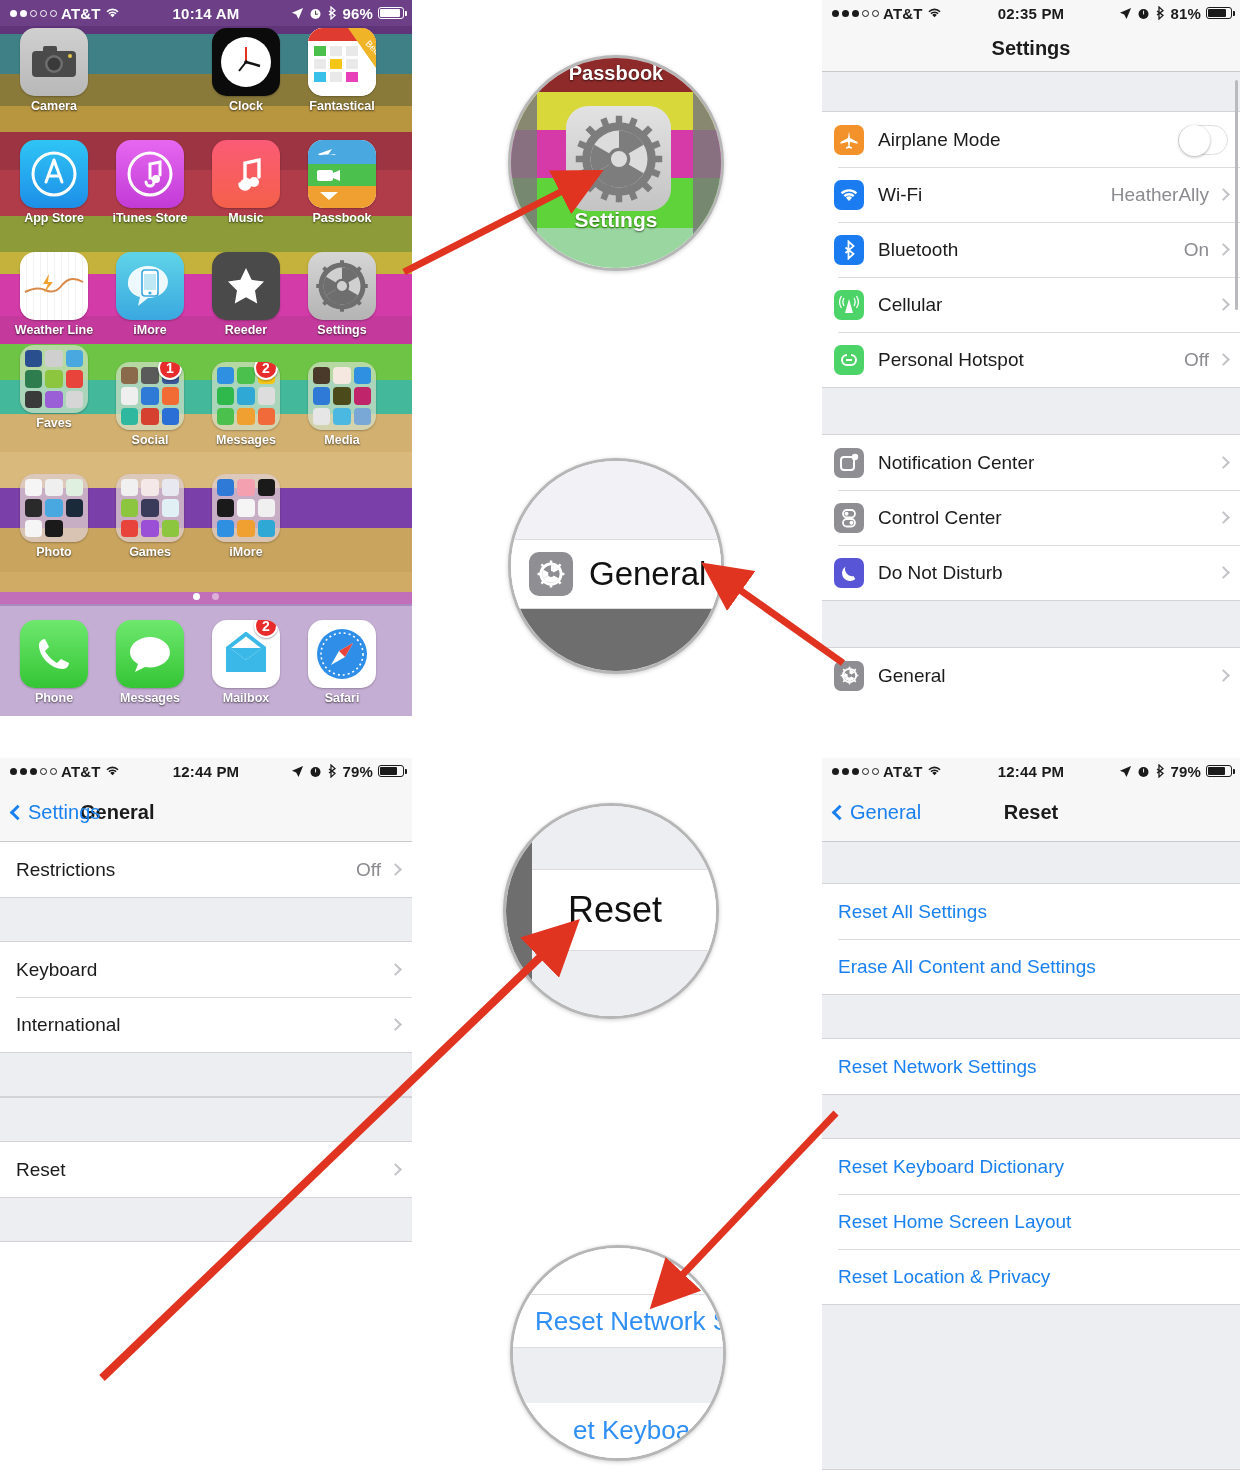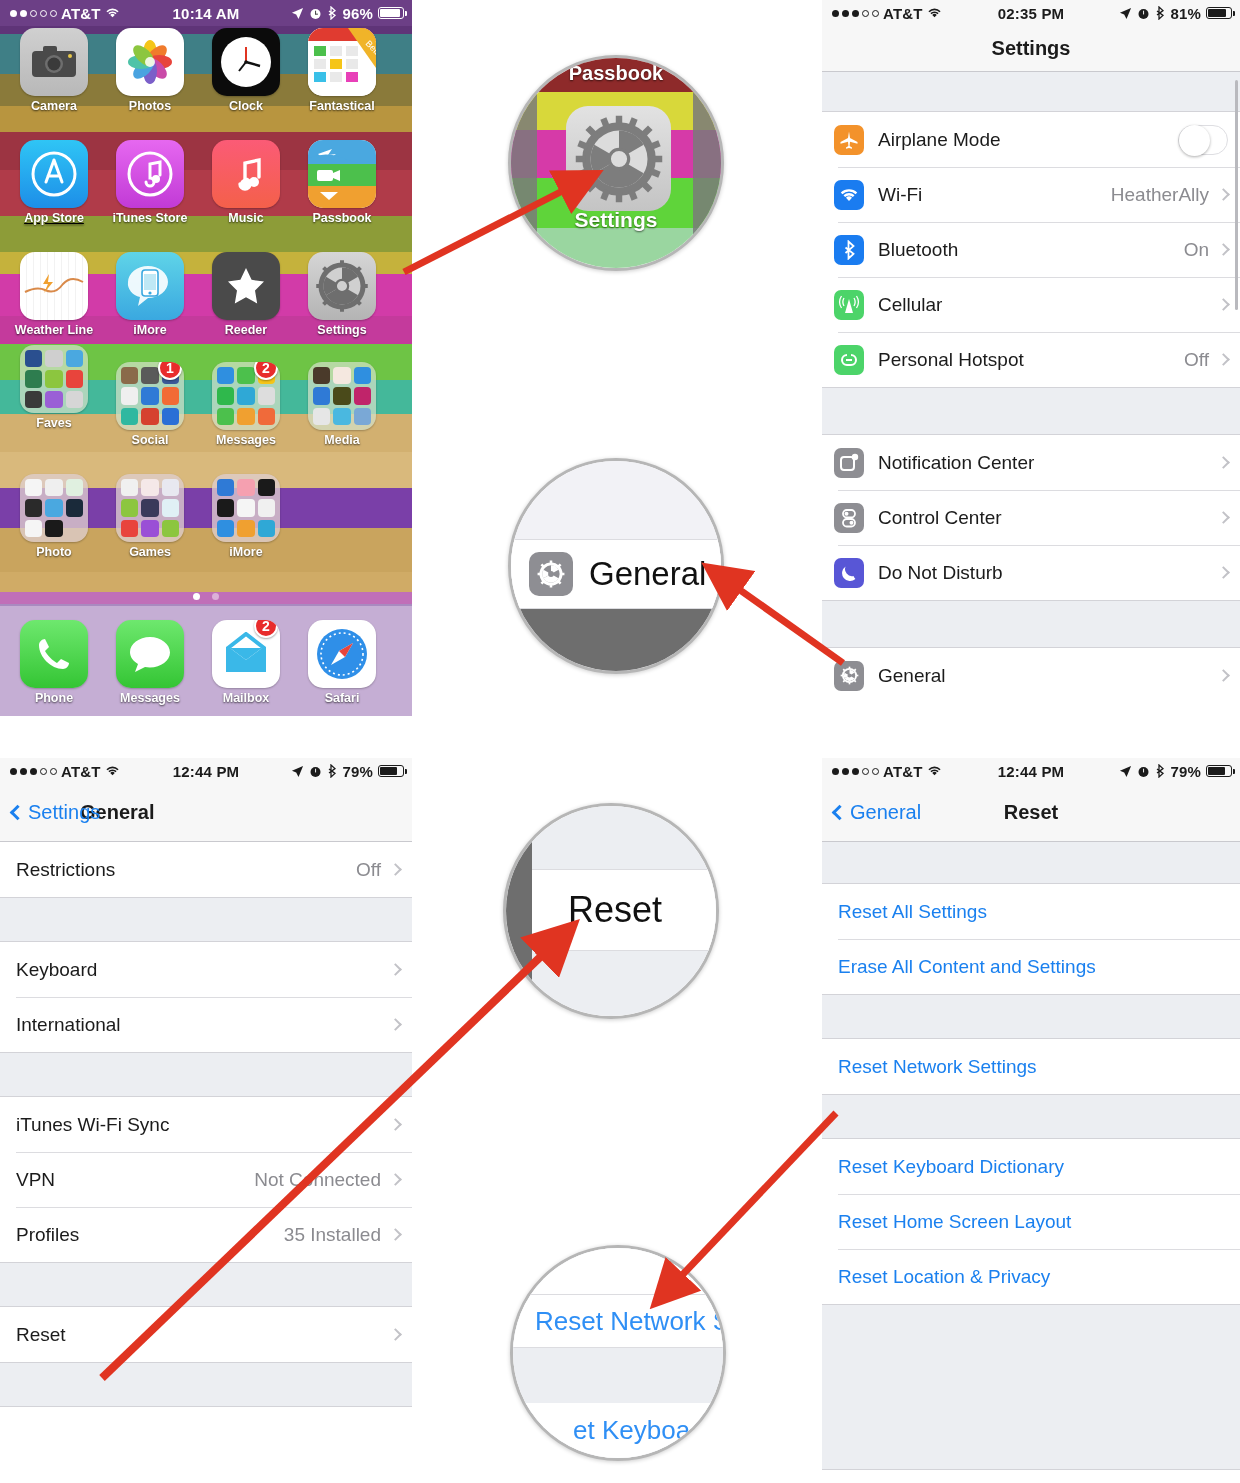--- a/index.html
+++ b/index.html
@@ -177,38 +177,20 @@
         <svg width="50" height="38" viewBox="0 0 50 38">
             <rect x="3" y="8" width="44" height="26" rx="4" fill="#4a4a4a"></rect>
             <rect x="14" y="3" width="14" height="7" rx="2" fill="#4a4a4a"></rect>
             <circle cx="25" cy="21" r="9" fill="#6e6e6e"></circle>
             <circle cx="25" cy="21" r="6.5" fill="#3a3a3a"></circle>
             <circle cx="41" cy="13" r="2" fill="#e8c84a"></circle>
           </svg>
       </div>
       <div class="lbl">Camera</div>
     </div>
-    <div class="app" style="left:104px;top:28px;">
-      <div class="ic" style="background:#fff">
-        <svg width="54" height="54" viewBox="0 0 54 54">
-          <g transform="translate(27,27)">
-            <ellipse rx="7" ry="13" fill="#f5c518" transform="rotate(0)   translate(0,-9)"></ellipse>
-            <ellipse rx="7" ry="13" fill="#f07b2c" transform="rotate(45)  translate(0,-9)"></ellipse>
-            <ellipse rx="7" ry="13" fill="#e8443c" transform="rotate(90)  translate(0,-9)"></ellipse>
-            <ellipse rx="7" ry="13" fill="#c94aa8" transform="rotate(135) translate(0,-9)"></ellipse>
-            <ellipse rx="7" ry="13" fill="#7b5fc9" transform="rotate(180) translate(0,-9)"></ellipse>
-            <ellipse rx="7" ry="13" fill="#4aa3e0" transform="rotate(225) translate(0,-9)"></ellipse>
-            <ellipse rx="7" ry="13" fill="#4ec3a8" transform="rotate(270) translate(0,-9)"></ellipse>
-            <ellipse rx="7" ry="13" fill="#8cc63f" transform="rotate(315) translate(0,-9)"></ellipse>
-            <circle r="5" fill="#fff" opacity=".85"></circle>
-          </g>
-        </svg>
-      </div>
-      <div class="lbl">Photos</div>
-    </div>
     <div class="app" style="left:200px;top:28px;">
       <div class="ic" style="background:#0b0b0b">
         <svg width="58" height="58" viewBox="0 0 58 58">
             <circle cx="29" cy="29" r="25" fill="#fff"></circle>
             <line x1="29" y1="29" x2="29" y2="14" stroke="#e03421" stroke-width="2"></line>
             <line x1="29" y1="29" x2="43" y2="33" stroke="#111" stroke-width="2.4"></line>
             <line x1="29" y1="29" x2="22" y2="38" stroke="#111" stroke-width="2"></line>
             <circle cx="29" cy="29" r="1.8" fill="#111"></circle>
           </svg>
       </div>
@@ -234,21 +216,21 @@
           <rect x="22" y="31" width="12" height="10" fill="#f5c518"></rect>
           <rect x="6" y="44" width="12" height="10" fill="#39c0e8"></rect>
           <rect x="38" y="44" width="12" height="10" fill="#e840b8"></rect>
           <path d="M40 0 L68 0 L68 40 Z" fill="#f0b429"></path>
           <text x="57" y="16" fill="#fff" font-size="9" font-family="Liberation Sans, sans-serif" transform="rotate(45 57 16)">Beta</text>
         </svg>
       </div>
       <div class="lbl">Fantastical</div>
     </div>
 
-    <div class="app" style="left:8px;top:140px;text-decoration:underline;">
+    <div class="app" style="left:8px;top:140px;">
       <div class="ic" style="background:linear-gradient(180deg,#2fc5f5,#1d8ee8)">
         <svg width="52" height="52" viewBox="0 0 52 52">
             <circle cx="26" cy="26" r="21" fill="none" stroke="#fff" stroke-width="3"></circle>
             <path d="M26 12 L18 34 M26 12 L34 34 M20 28 L32 28" stroke="#fff" stroke-width="3" fill="none" stroke-linecap="round"></path>
           </svg>
       </div>
       <div class="lbl">App Store</div>
     </div>
     <div class="app" style="left:104px;top:140px;">
       <div class="ic" style="background:linear-gradient(180deg,#e668f0,#c13ad6)">
@@ -745,37 +727,20 @@
       </div>
       <div class="row">
         <span class="rlabel">International</span>
         <span class="rval"></span>
         <span class="chev-r"></span>
       </div>
     </div>
 
     <div class="gap gap-line" style="height:45px;"></div>
 
-    <div class="list">
-      <div class="row">
-        <span class="rlabel">iTunes Wi-Fi Sync</span>
-        <span class="rval"></span>
-        <span class="chev-r"></span>
-      </div>
-      <div class="row">
-        <span class="rlabel">VPN</span>
-        <span class="rval">Not Connected</span>
-        <span class="chev-r"></span>
-      </div>
-      <div class="row">
-        <span class="rlabel">Profiles</span>
-        <span class="rval">35 Installed</span>
-        <span class="chev-r"></span>
-      </div>
-    </div>
 
     <div class="gap gap-line" style="height:45px;"></div>
 
     <div class="list">
       <div class="row">
         <span class="rlabel">Reset</span>
         <span class="rval"></span>
         <span class="chev-r"></span>
       </div>
     </div>

